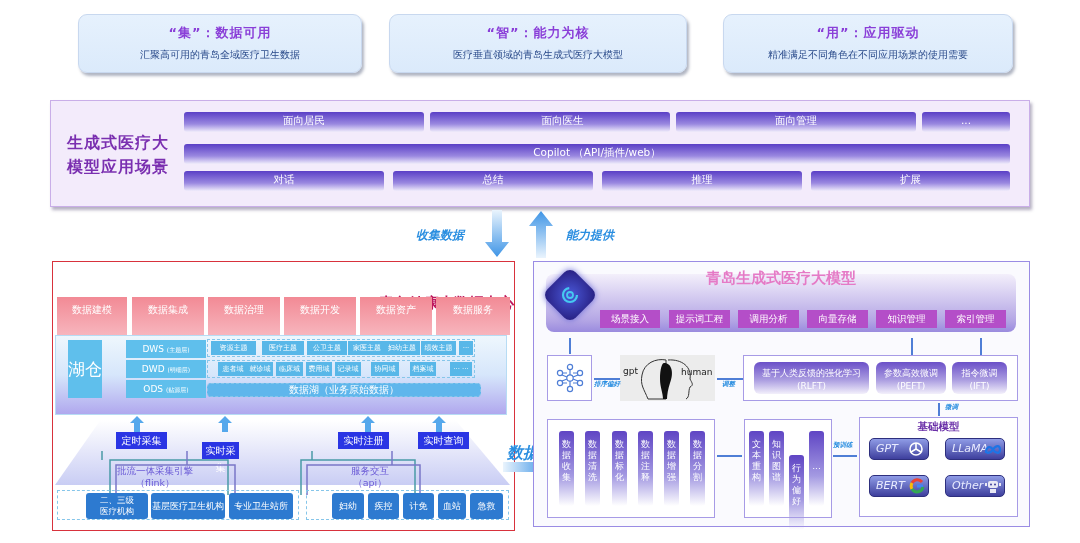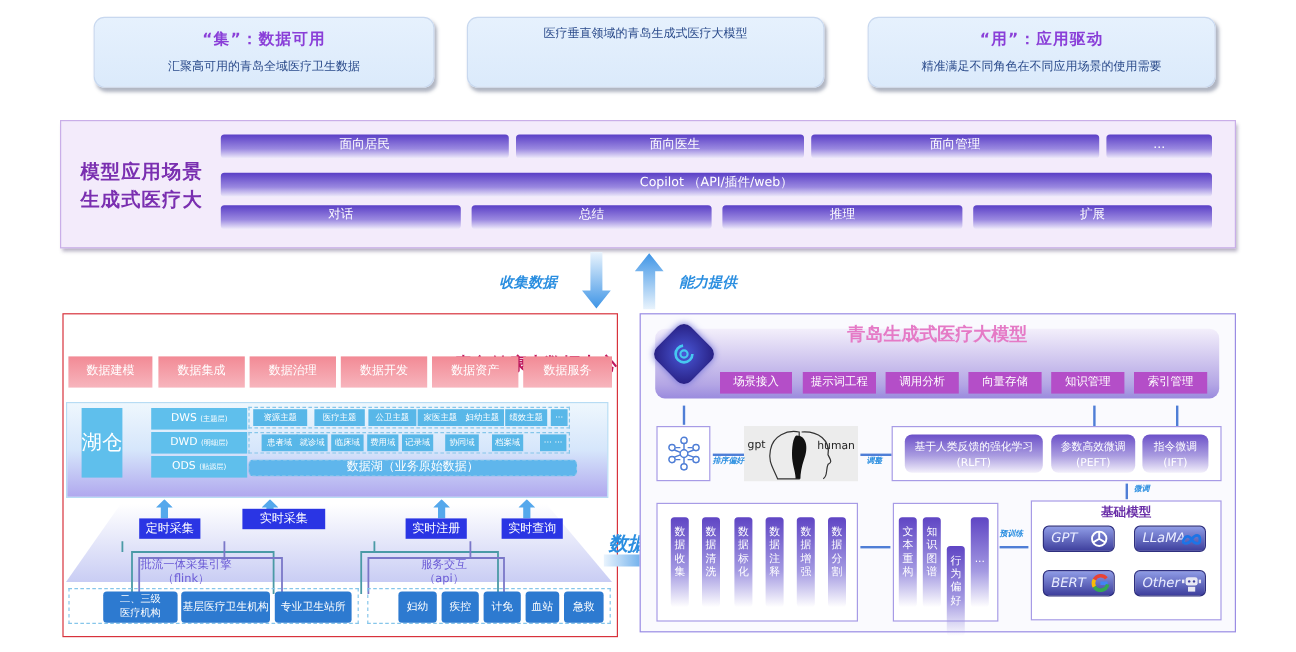--- a/index.html
+++ b/index.html
@@ -9,21 +9,21 @@
 .topcard{position:absolute;top:14px;height:59px;border:1px solid #c8d8ef;border-radius:9px;background:linear-gradient(#e6f1fd,#dbeafb);box-shadow:2px 3px 3px rgba(80,90,120,.45);text-align:center;}
 .topcard .t{font-size:13px;font-weight:bold;color:#8a3fd8;margin-top:9px;letter-spacing:1px;}
 .topcard .s{font-size:10px;color:#2a4a8a;margin-top:6px;}
 
 .scene{position:absolute;left:50px;top:100px;width:980px;height:107px;background:#f3ebfb;border:1px solid #c9aee8;box-shadow:2px 3px 3px rgba(90,80,120,.45);}
 .scene-title{position:absolute;left:8px;top:30px;width:118px;font-size:16px;font-weight:bold;color:#7a2fb0;line-height:24px;text-align:center;letter-spacing:1px;}
 .pbar{position:absolute;height:20px;border-radius:3px;background:linear-gradient(#5a3fc6,#9a88e0 60%,#f0ecfb);color:#fff;font-size:10.5px;text-align:center;line-height:16px;}
 
 .leftpanel{position:absolute;left:52px;top:261px;width:463px;height:270px;border:1.5px solid #d8323c;background:#fff;}
 .lp-title{position:absolute;left:0;width:100%;top:6px;text-align:right;font-size:15px;font-weight:bold;color:#be185d;margin-top:26px;}
-.pinkbar{position:absolute;top:297px;height:26px;background:linear-gradient(#f28a95,#f7b5bd);color:#fff;font-size:10px;text-align:center;line-height:26px;}
+.pinkbar{position:absolute;top:297px;height:38px;background:linear-gradient(#f28a95,#f7b5bd);color:#fff;font-size:10px;text-align:center;line-height:26px;}
 .lake{position:absolute;left:55px;top:335px;width:452px;height:80px;border:1px solid #b7dcf4;background:linear-gradient(#eef7fd 0%,#d6e6fb 50%,#b0a8ee 100%);}
 .lbox{position:absolute;background:#5fbfec;color:#fff;text-align:center;}
 .chip{position:absolute;height:14px;background:#58b7e8;color:#fff;font-size:7px;line-height:14px;text-align:center;}
 .dash{position:absolute;border:1px dashed #86c6ea;}
 .stage-bg{position:absolute;left:55px;top:420px;width:455px;height:65px;background:linear-gradient(#ffffff,#c9cdf4);clip-path:polygon(10% 0,88% 0,100% 100%,0 100%);}
 .navy{position:absolute;height:17px;background:#2a35e4;color:#fff;font-size:10px;line-height:17px;text-align:center;}
 .srcbox{position:absolute;background:#2d7ad0;color:#fff;font-size:9px;text-align:center;border-radius:3px;}
 
 .rightpanel{position:absolute;left:533px;top:261px;width:497px;height:266px;border:1.5px solid #9a8ce4;background:#fafafe;}
 .model-banner{position:absolute;left:546px;top:274px;width:470px;height:58px;border-radius:8px;background:linear-gradient(#f3effb,#b4a6e5 80%,#9a8bde);}
@@ -37,31 +37,32 @@
 .varrow{position:absolute;width:2px;background:#4f7ed6;}
 </style>
 </head>
 <body>
 
 <div class="topcard" style="left:50px;width:284px;margin-left:28px;">
   <div class="t">“集”：数据可用</div>
   <div class="s">汇聚高可用的青岛全域医疗卫生数据</div>
 </div>
 <div class="topcard" style="left:389px;width:298px;">
+  <div class="t">“智”：能力为核</div>
   <div class="s">医疗垂直领域的青岛生成式医疗大模型</div>
 </div>
 <div class="topcard" style="left:723px;width:290px;">
   <div class="t">“用”：应用驱动</div>
   <div class="s">精准满足不同角色在不同应用场景的使用需要</div>
 </div>
 
 <div class="scene">
   <div class="scene-title">
+    <div>生成式医疗大</div>
     <div>模型应用场景</div>
-    <div>生成式医疗大</div>
   </div>
 </div>
 <div class="pbar" style="left:184px;top:112px;width:240px;">面向居民</div>
 <div class="pbar" style="left:430px;top:112px;width:240px;padding-left:25px;">面向医生</div>
 <div class="pbar" style="left:676px;top:112px;width:240px;">面向管理</div>
 <div class="pbar" style="left:922px;top:112px;width:88px;">...</div>
 <div class="pbar" style="left:184px;top:144px;width:826px;">Copilot （API/插件/web）</div>
 <div class="pbar" style="left:184px;top:171px;width:200px;">对话</div>
 <div class="pbar" style="left:393px;top:171px;width:200px;">总结</div>
 <div class="pbar" style="left:602px;top:171px;width:200px;">推理</div>
@@ -133,21 +134,21 @@
     <path d="M4 16V7H0L7 0L14 7H10V16Z" fill="#55a8ec"></path>
   </svg>
 <svg class="abs" style="left:361px;top:416px;" width="14" height="16">
     <path d="M4 16V7H0L7 0L14 7H10V16Z" fill="#55a8ec"></path>
   </svg>
 <svg class="abs" style="left:432px;top:416px;" width="14" height="16">
     <path d="M4 16V7H0L7 0L14 7H10V16Z" fill="#55a8ec"></path>
   </svg>
 
 <div class="navy" style="left:116px;top:432px;width:51px;">定时采集</div>
-<div class="navy" style="left:202px;top:424px;width:69px;">实时采集</div>
+<div class="navy" style="left:202px;top:442px;width:37px;">实时采集</div>
 <div class="navy" style="left:338px;top:432px;width:51px;">实时注册</div>
 <div class="navy" style="left:418px;top:432px;width:51px;">实时查询</div>
 
 <svg class="abs" style="left:50px;top:450px;" width="420" height="45">
   <path d="M60 45V10H178V45" fill="none" stroke="#4a9aa6" stroke-width="1.5"></path>
   <path d="M52 1V10" stroke="#4a9aa6" stroke-width="1.5"></path>
   <path d="M66 45V15H185V45" fill="none" stroke="#7a77c8" stroke-width="1.5"></path>
   <path d="M137 1V15" stroke="#7a77c8" stroke-width="1.5"></path>
   <path d="M251 45V10H365V45" fill="none" stroke="#4a9aa6" stroke-width="1.5"></path>
   <path d="M262 1V10" stroke="#4a9aa6" stroke-width="1.5"></path>

